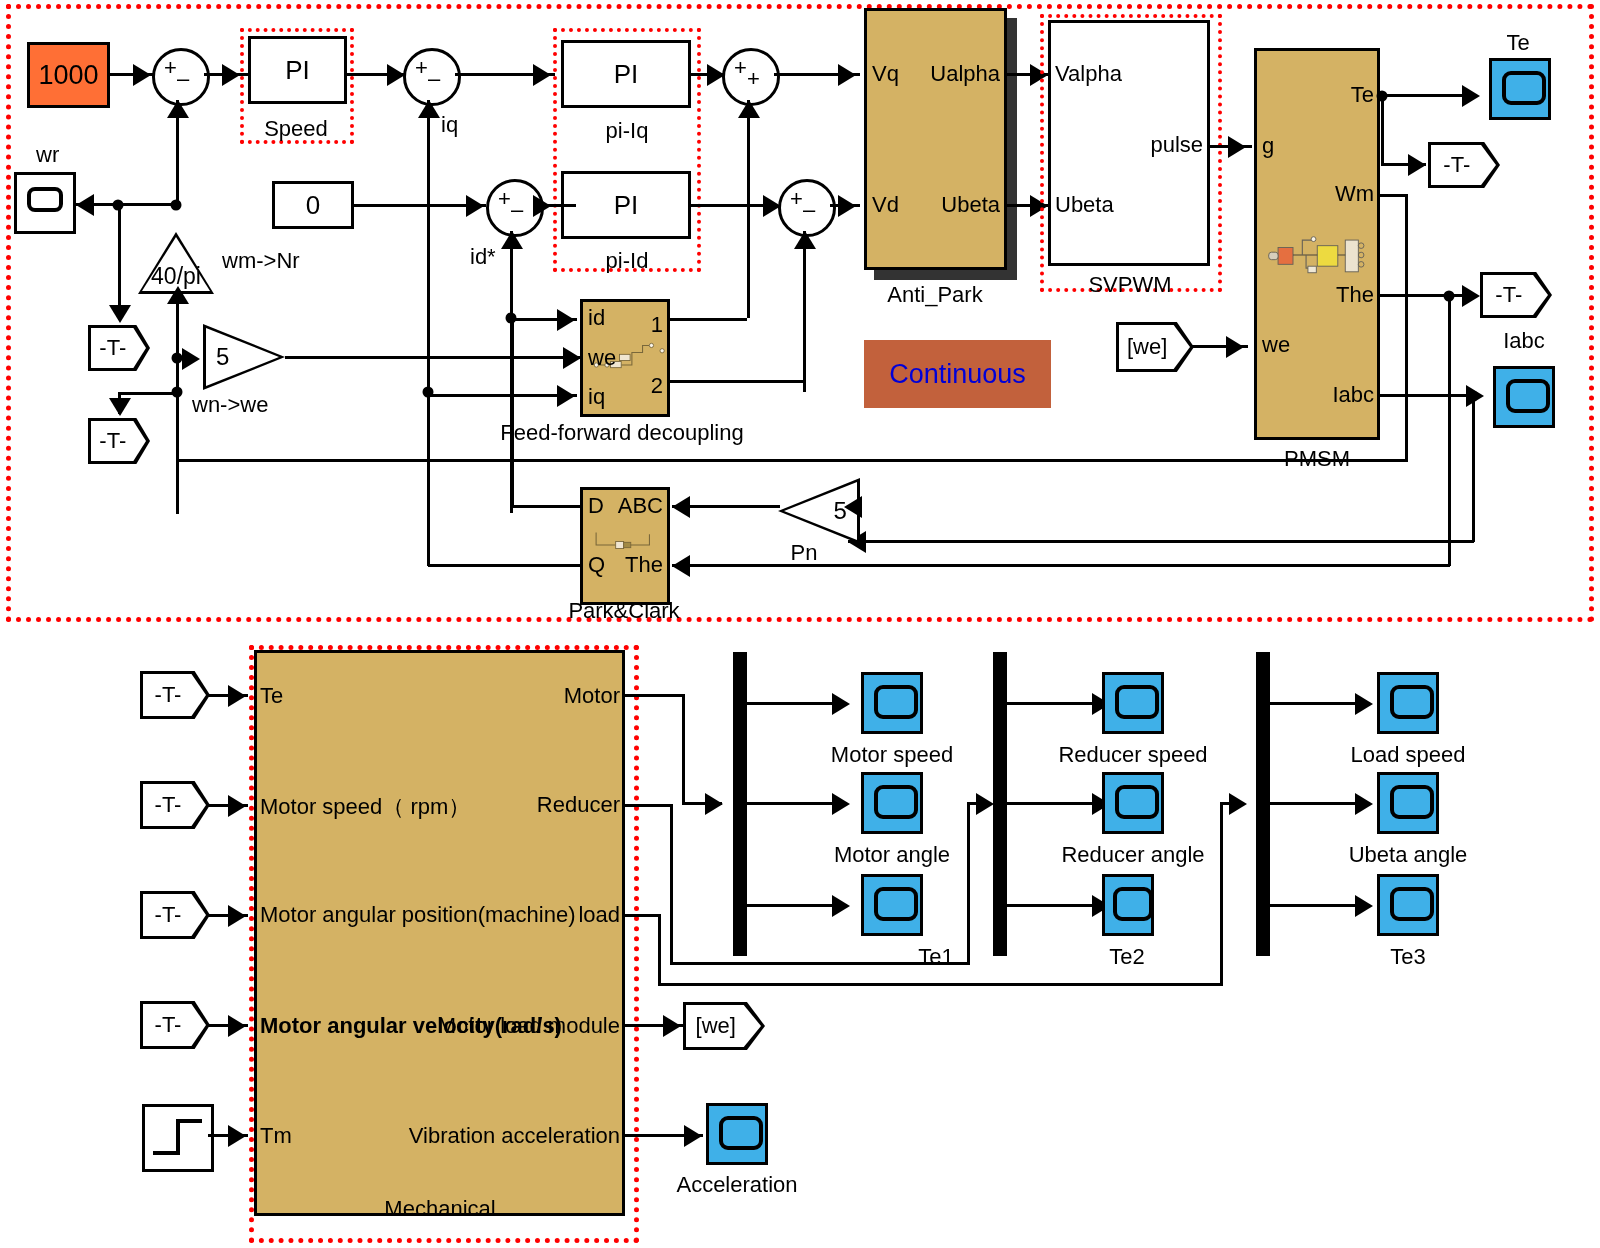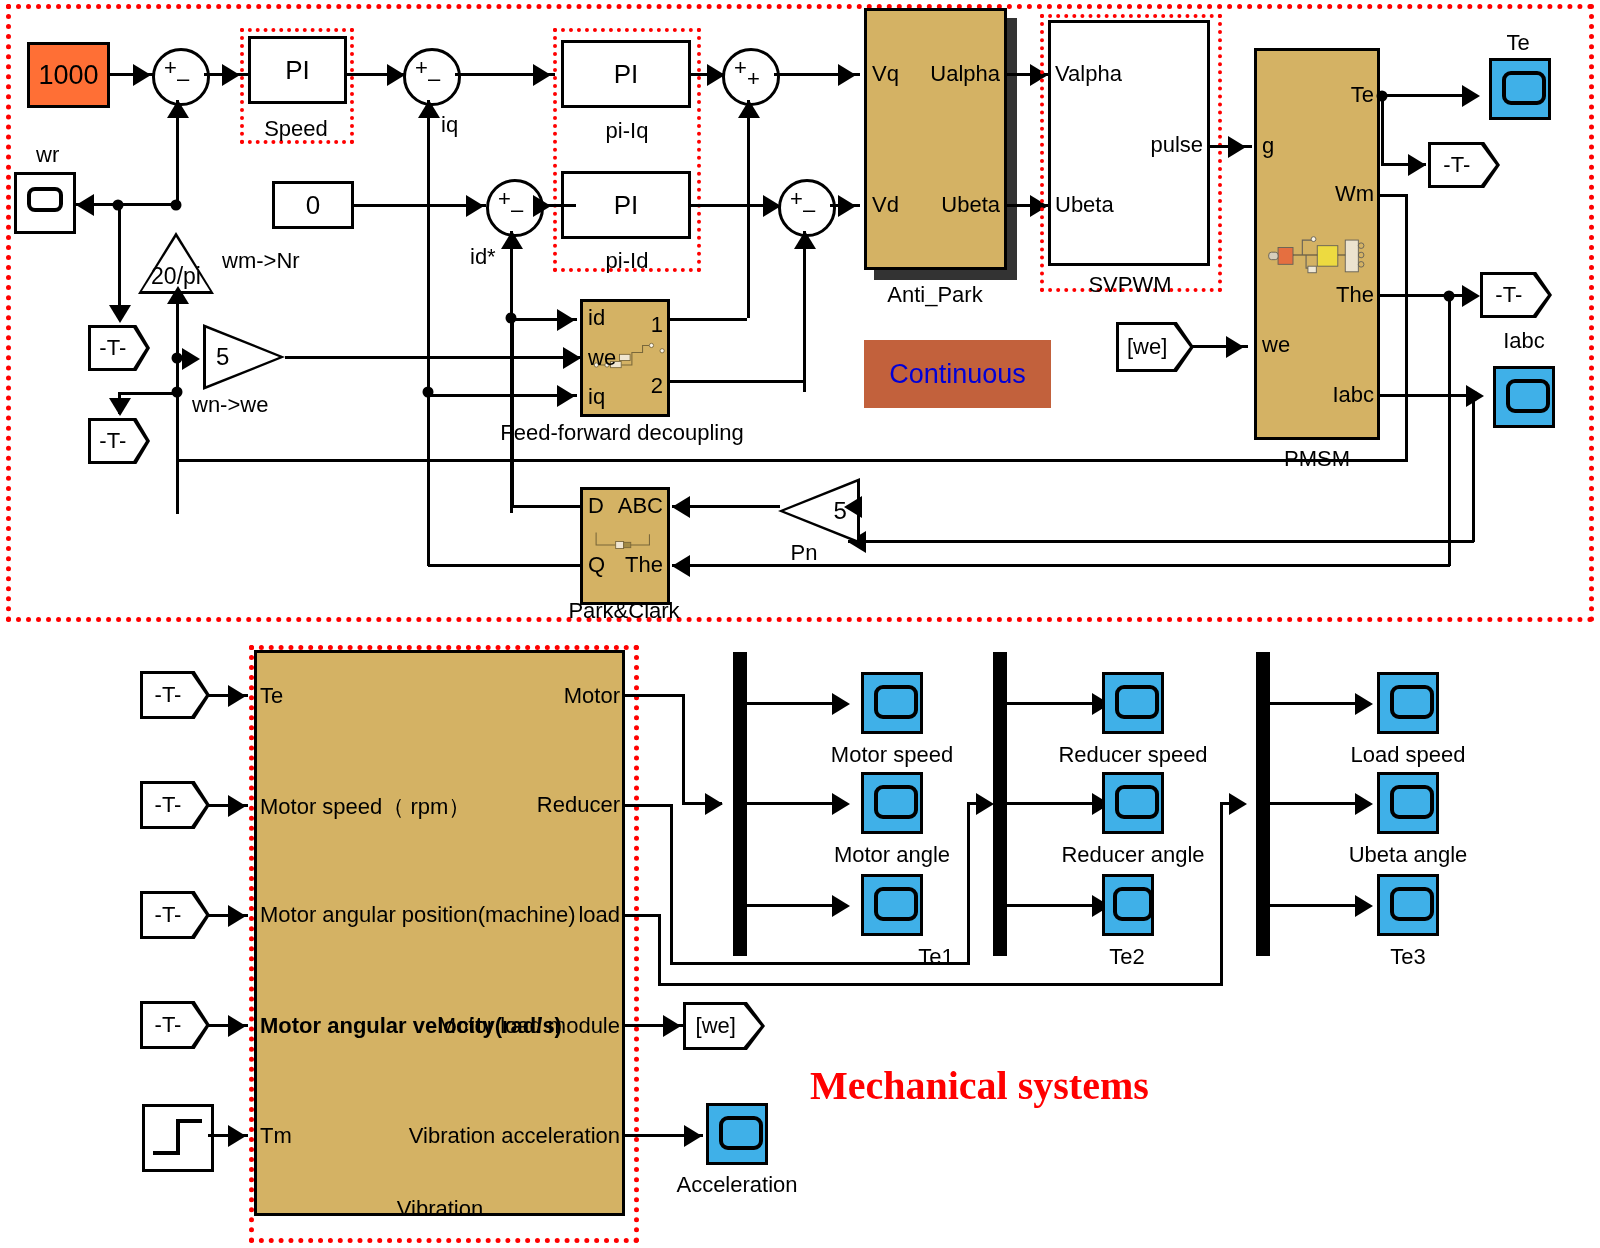--- a/index.html
+++ b/index.html
@@ -132,21 +132,21 @@
     <i class="abs" style="left:10px;top:12px;width:36px;height:25px;border:4px solid #000;border-radius:8px;background:#fff;"></i>
   </div>
   <div class="w wh" style="left:76px;top:203px;width:102px;"></div>
   <div class="ar l" style="left:76px;top:194px;"></div>
   <div class="dot" style="left:118px;top:205px;"></div>
   <div class="dot" style="left:176px;top:205px;"></div>
 
   <div class="gainR gainU" style="left:138px;top:232px;width:76px;height:62px;">
     <div class="tri"></div>
       <div class="inner"></div>
-    <div class="gt">20/pi</div>
+    <div class="gt">40/pi</div>
   </div>
   <div class="lbl" style="left:222px;top:248px;">wm-&gt;Nr</div>
   <div class="w wv" style="left:176px;top:294px;height:220px;"></div>
   <div class="ar u" style="left:167px;top:286px;"></div>
   <div class="dot" style="left:177px;top:358px;"></div>
   <div class="dot" style="left:177px;top:392px;"></div>
 
   <div class="w wv" style="left:118px;top:205px;height:115px;"></div>
   <div class="ar d" style="left:109px;top:305px;"></div>
   <div class="tag tagG" style="left:88px;top:325px;width:62px;height:46px;">
@@ -420,21 +420,21 @@
   <div class="port" style="left:260px;top:683px;">Te</div>
   <div class="port" style="left:260px;top:792px;">Motor speed（ rpm）</div>
   <div class="port" style="left:260px;top:902px;">Motor angular position(machine)</div>
   <div class="port" style="left:260px;top:1013px;font-weight:bold;">Motor angular velocity(rad/s)</div>
   <div class="port" style="left:260px;top:1123px;">Tm</div>
   <div class="port r" style="left:620px;top:683px;">Motor</div>
   <div class="port r" style="left:620px;top:792px;">Reducer</div>
   <div class="port r" style="left:620px;top:902px;">load</div>
   <div class="port r" style="left:620px;top:1013px;">Motor load module</div>
   <div class="port r" style="left:620px;top:1123px;">Vibration acceleration</div>
-  <div class="lbl c" style="left:440px;top:1196px;">Vibration</div>
+  <div class="lbl c" style="left:440px;top:1196px;">Mechanical</div>
 
   <div class="w wh" style="left:625px;top:1024px;width:60px;"></div>
   <div class="ar r" style="left:663px;top:1015px;"></div>
   <div class="tag" style="left:683px;top:1002px;width:82px;height:48px;">
     <div class="sh"></div>
       <div class="in"></div>
     <div class="tt">[we]</div>
   </div>
 
   <div class="w wh" style="left:625px;top:1134px;width:78px;"></div>
@@ -522,15 +522,14 @@
   </div>
   <div class="lbl c" style="left:1408px;top:842px;">Ubeta angle</div>
 
   <div class="w wh" style="left:1270px;top:904px;width:100px;"></div>
   <div class="ar r" style="left:1355px;top:895px;"></div>
   <div class="abs scope" style="left:1377px;top:874px;width:62px;height:62px;">
     <i style="position:absolute;left:10px;top:10px;width:36px;height:26px;"></i>
   </div>
   <div class="lbl c" style="left:1408px;top:944px;">Te3</div>
 
-  <div class="bigred" style="left:810px;top:1062px;">Mechanical systems</div>
 
 </div>
 
 </body></html>

